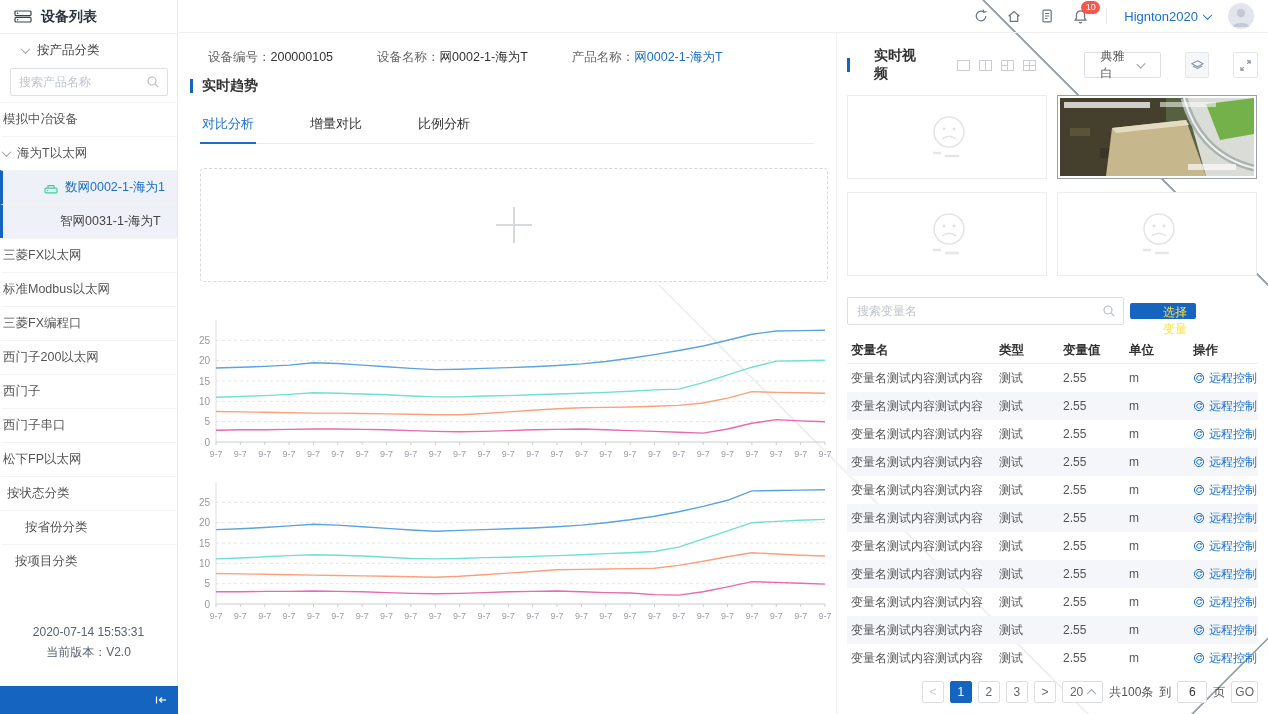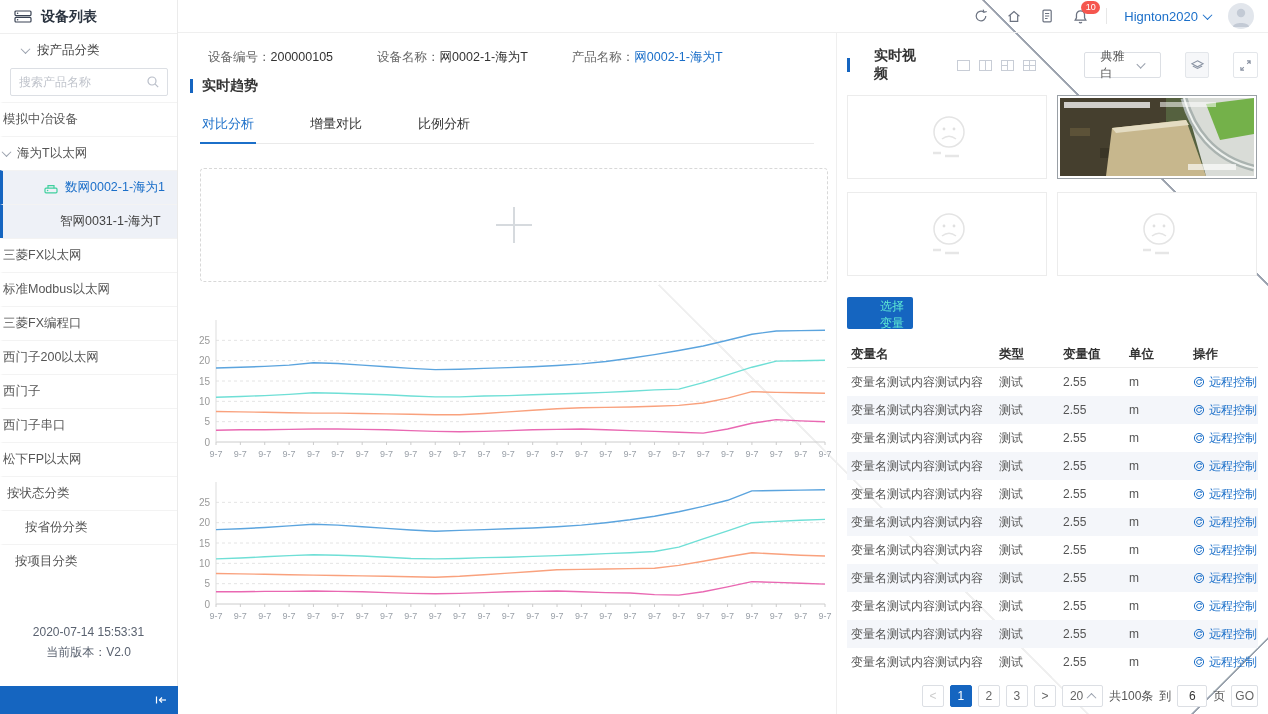--- a/index.html
+++ b/index.html
@@ -60,21 +60,21 @@
   .theme-box .caret{border-color:#9aa1ad;}
   .sq-btn{width:26px;height:24px;border:1px solid #e3e6ea;border-radius:2px;background:#f6f7f9;display:flex;align-items:center;justify-content:center;cursor:pointer;}
   .sq-btn.plain{background:#fff;}
   .video-grid{display:grid;grid-template-columns:200px 200px;gap:13px 10px;margin-top:12px;}
   .vtile{height:84px;border:1px solid #ececec;background:#fff;display:flex;align-items:center;justify-content:center;box-sizing:border-box;}
   .vtile.photo{border:1px solid #9aa0a6;padding:2px;}
   .var-search{display:flex;gap:6px;margin-top:21px;align-items:center;}
   .var-search .inp{position:relative;}
   .var-search input{width:277px;box-sizing:border-box;height:28px;border:1px solid #dcdfe4;border-radius:2px;padding:0 28px 0 9px;font-size:12px;color:#333;outline:none;}
   .var-search .mag{position:absolute;right:8px;top:7px;}
-  .btn-primary{height:32px;width:66px;background:#1565c0;color:#5eead4;border:none;border-radius:2px;font-size:12px;cursor:pointer;font-family:inherit;padding-left:30px;}
+  .btn-primary{height:16px;width:66px;background:#1565c0;color:#fde047;border:none;border-radius:2px;font-size:12px;cursor:pointer;font-family:inherit;padding-left:30px;}
   .vtable{margin-top:12px;}
   .vhead{display:flex;align-items:center;height:26px;font-size:12.5px;color:#333;font-weight:bold;border-bottom:1px solid #ededed;}
   .vrow{display:flex;align-items:center;height:28px;font-size:12px;color:#555;}
   .vrow:nth-child(even){background:#f4f6fa;}
   .c-name{width:152px;padding-left:4px;box-sizing:border-box;}
   .c-type{width:64px;}
   .c-val{width:66px;}
   .c-unit{width:64px;}
   .c-act{flex:1;color:#1b6fc9;display:flex;align-items:center;gap:4px;cursor:pointer;}
   .pagination{display:flex;align-items:center;justify-content:flex-end;gap:6px;margin-top:9px;font-size:12px;color:#555;}
@@ -479,20 +479,27 @@
           <circle cx="34" cy="19" r="15" fill="none" stroke="#e4e4e4" stroke-width="1.5"></circle>
           <circle cx="29" cy="16" r="1.4" fill="#e0e0e0"></circle>
           <circle cx="39" cy="16" r="1.4" fill="#e0e0e0"></circle>
           <path d="M27 26q7-5.5 14 0" fill="none" stroke="#e4e4e4" stroke-width="1.5"></path>
           <path d="M18 40h8M30 43h14" stroke="#e6e6e6" stroke-width="2.5"></path>
         </svg>
       </div>
     </div>
 
   <div class="var-search">
+    <span class="inp">
+      <input type="text" placeholder="搜索变量名" style="">
+      <svg class="mag" width="14" height="14" viewBox="0 0 14 14">
+          <circle cx="6" cy="6" r="4" fill="none" stroke="#b9bec9" stroke-width="1.2"></circle>
+          <path d="m9.2 9.2 3 3" stroke="#b9bec9" stroke-width="1.2"></path>
+        </svg>
+    </span>
     <button class="btn-primary">选择变量</button>
   </div>
 
   <div class="vtable">
     <div class="vhead">
       <span class="c-name">变量名</span>
       <span class="c-type">类型</span>
       <span class="c-val">变量值</span>
       <span class="c-unit">单位</span>
       <span class="c-act" style="color:#333">操作</span>

